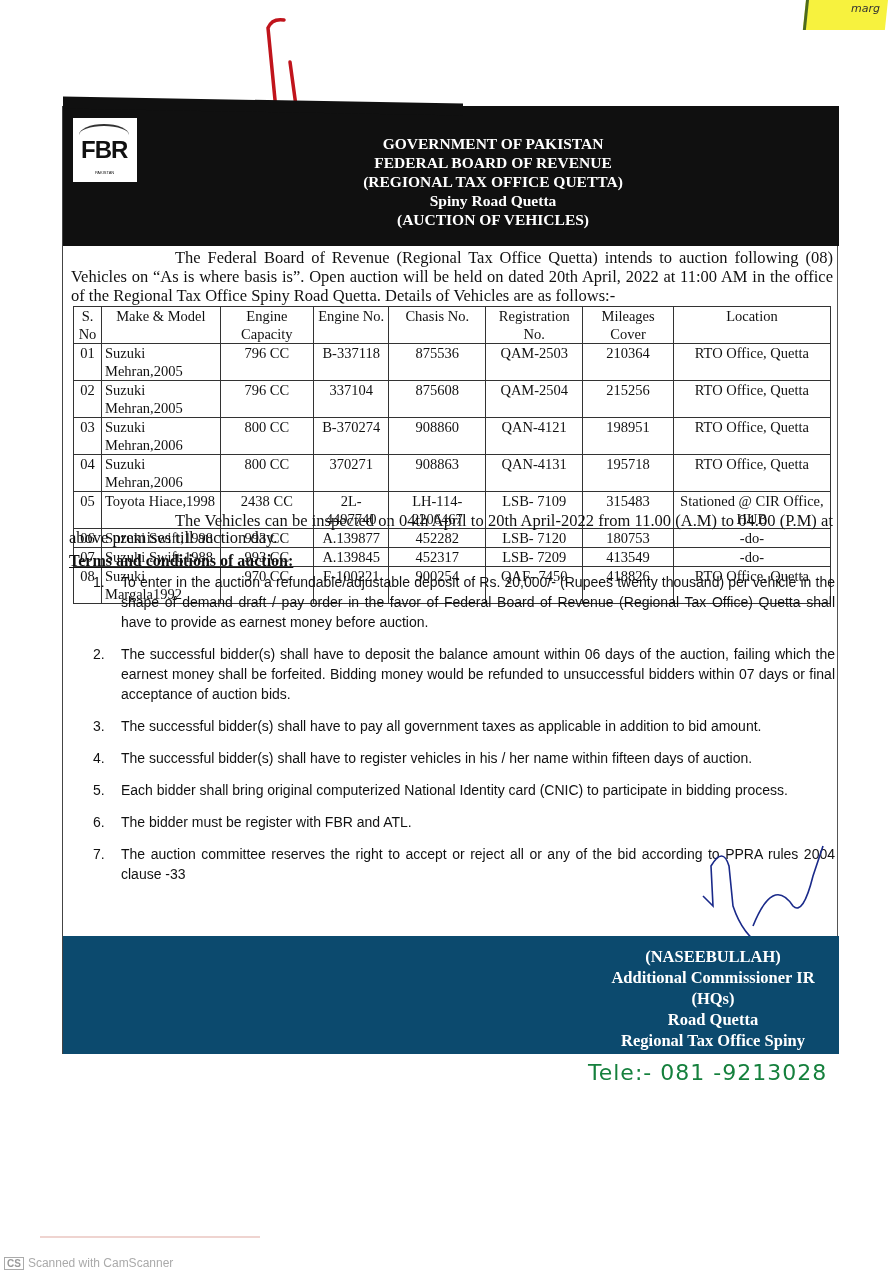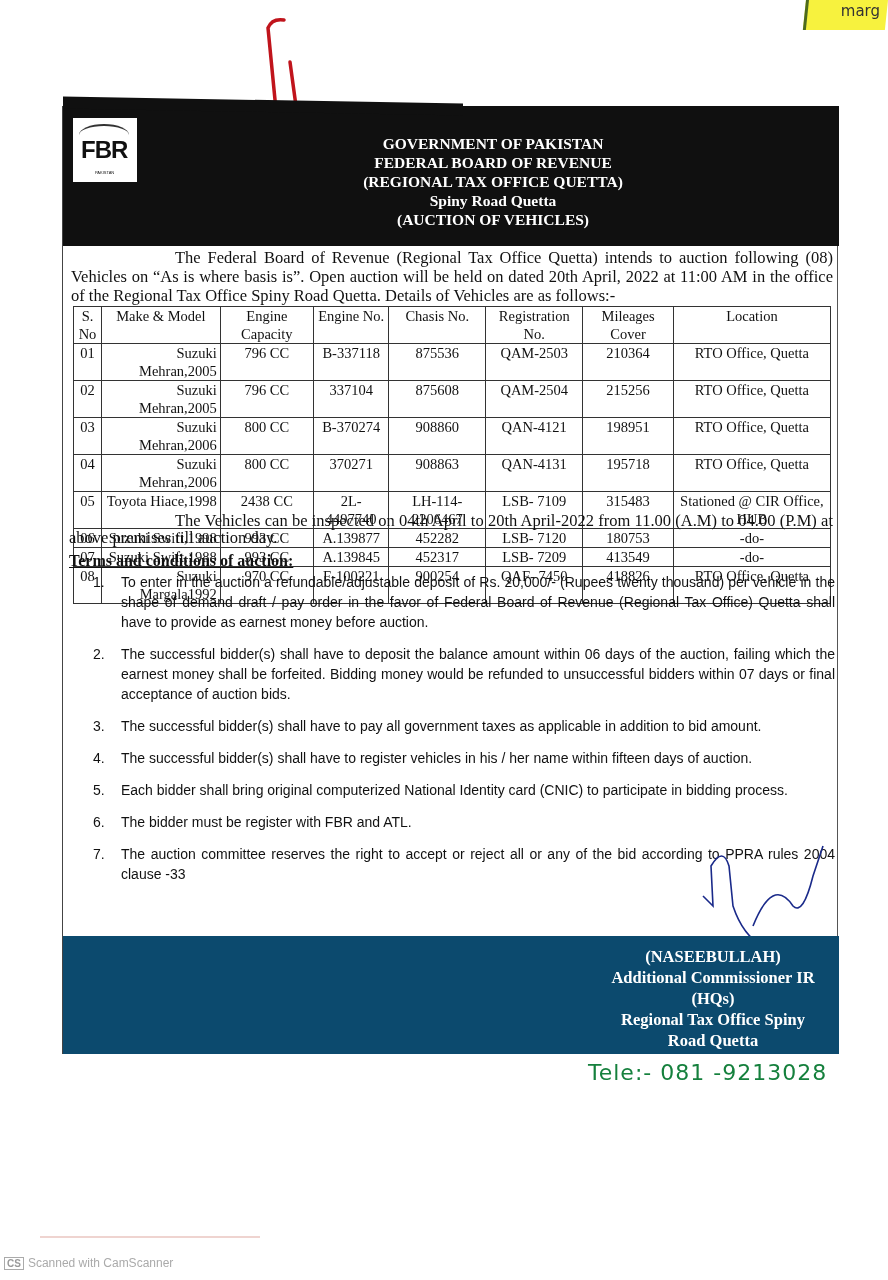--- a/index.html
+++ b/index.html
@@ -2,21 +2,21 @@
 <html><head>
 <meta charset="utf-8">
 <style>
   * { box-sizing: border-box; margin: 0; padding: 0; }
   html, body { width: 888px; height: 1280px; background: #ffffff; overflow: hidden; }
   body { position: relative; font-family: "Liberation Serif", serif; color: #111; }
 
   .sticky { position: absolute; right: 0; top: 0; width: 82px; height: 30px;
     background: #f7f23e; border-left: 3px solid #4c6a1f; transform: skewX(-6deg); transform-origin: top; }
   .sticky-note { position: absolute; right: 8px; top: 2px; font-family: "DejaVu Sans", sans-serif;
-    font-size: 15px; color: #333; }
+    font-size: 11px; font-style: italic; color: #333; }
 
   .clip { position: absolute; left: 262px; top: 14px; width: 44px; height: 116px; }
 
   .doc { position: absolute; left: 62px; top: 106px; width: 776px; height: 948px;
     border-left: 1px solid #444; border-right: 1px solid #555; }
 
   .header-band { position: absolute; left: 0; top: 0; width: 776px; height: 140px; background: #101010; }
   .header-band::before { content: ""; position: absolute; left: 0; top: -6px; width: 400px; height: 12px;
     background: #101010; transform: skewY(1deg); }
   .logo-box { position: absolute; left: 10px; top: 12px; width: 64px; height: 64px; background: #fff; }
@@ -31,21 +31,21 @@
 
   .intro { position: absolute; left: 8px; top: 142px; width: 762px; font-size: 16.5px; line-height: 19px;
     text-align: justify; }
   .intro .indent { display: inline-block; width: 104px; }
 
   table.veh { position: absolute; left: 10px; top: 200px; width: 758px; border-collapse: collapse; font-size: 14.5px; }
   table.veh th, table.veh td { border: 1px solid #333; padding: 0 3px; font-weight: normal; line-height: 18px; vertical-align: top; }
   table.veh th { text-align: center; }
   table.veh td { text-align: center; }
   table.veh td.sno { text-align: center; width: 28px; }
-  table.veh td.make { text-align: right; }
+  table.veh td.make { text-align: left; }
   table.veh tr.tall td { height: 36px; }
 
   .inspect { position: absolute; left: 6px; top: 406px; width: 764px; font-size: 16.5px; line-height: 17px; text-align: justify; }
   .inspect .indent { display: inline-block; width: 106px; }
   .terms-title { position: absolute; left: 6px; top: 446px; font-size: 16px; font-weight: bold; text-decoration: underline; }
 
   .terms { position: absolute; left: 30px; top: 466px; width: 742px; font-family: "Liberation Sans", sans-serif;
     font-size: 14px; line-height: 20px; list-style: none; }
   .terms li { display: flex; margin-bottom: 12px; }
   .terms .num { width: 28px; flex: none; }
@@ -228,22 +228,22 @@
 
   <svg class="sig" viewBox="0 0 170 120">
     <path d="M40 60 L50 70 L48 30 Q60 10 66 30 L70 70 Q80 100 100 110 M90 90 Q110 40 130 70 Q140 80 150 40 L160 10" fill="none" stroke="#1a2a8a" stroke-width="1.6"></path>
   </svg>
 
   <div class="footer-band">
     <div class="footer-lines">
       <div>(NASEEBULLAH)</div>
       <div>Additional Commissioner IR</div>
       <div>(HQs)</div>
+      <div>Road Quetta</div>
       <div>Regional Tax Office Spiny</div>
-      <div>Road Quetta</div>
     </div>
   </div>
 </div>
 
 <div class="tele">Tele:- 081 -9213028</div>
 
 <div class="scanline"></div>
 <div class="cs">
   <span class="cs-icon">CS</span>
   <span>Scanned with CamScanner</span>

